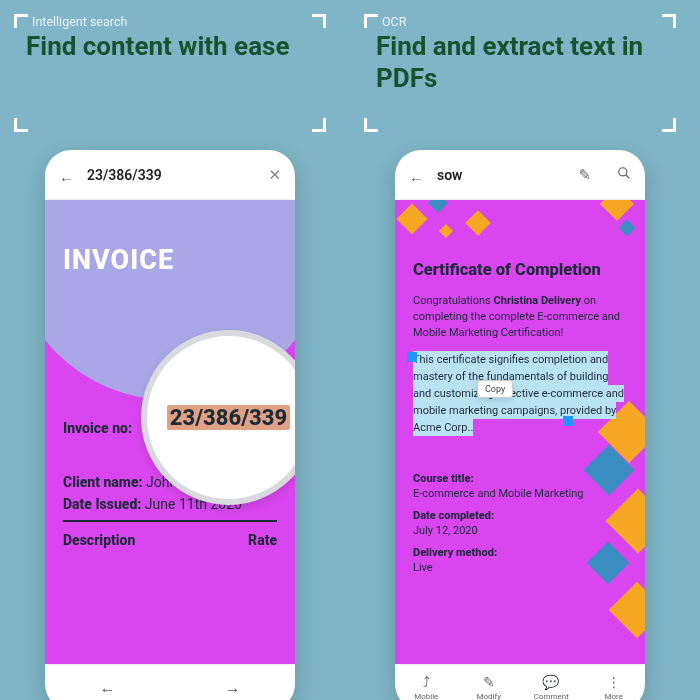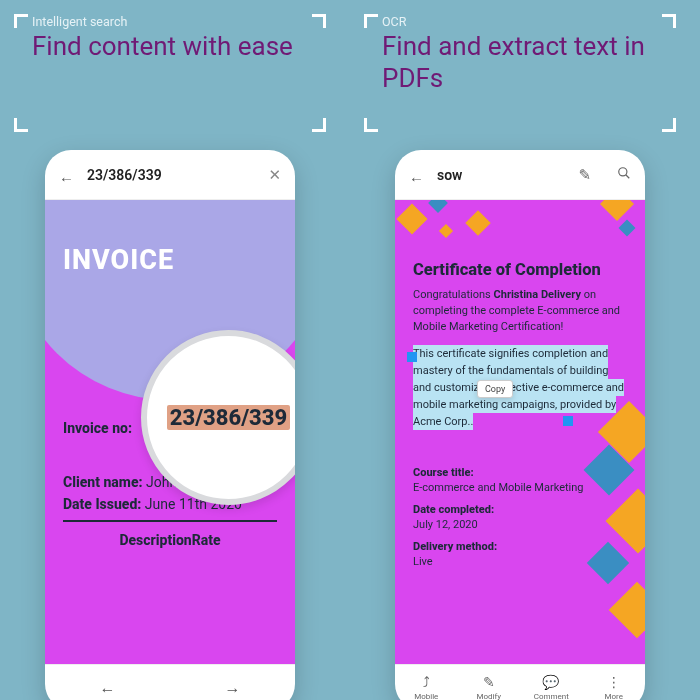--- a/index.html
+++ b/index.html
@@ -6,45 +6,45 @@
   body{background:#7fb5c6;width:700px;height:700px;overflow:hidden;position:relative}
   .panel{position:absolute;top:0;width:340px;height:552px;padding:14px 10px 0}
   .panel.left{left:0}
   .panel.right{left:350px}
   .corner{position:absolute;width:14px;height:14px;border:3px solid #fff;}
   .tl{top:14px;left:14px;border-right:0;border-bottom:0}
   .tr{top:14px;right:14px;border-left:0;border-bottom:0}
   .bl{top:118px;left:14px;border-right:0;border-top:0}
   .br{top:118px;right:14px;border-left:0;border-top:0}
   .eyebrow{color:#e6f2f6;font-size:12.5px;font-weight:400;margin:0 0 2px 22px}
-  .headline{color:#701a75;font-size:26px;font-weight:400;line-height:1.22;margin-left:22px;max-width:280px}
+  .headline{color:#14532d;font-size:26px;font-weight:700;line-height:1.22;margin-left:16px;max-width:280px}
   .phone{position:absolute;left:50%;transform:translateX(-50%);top:150px;width:250px;height:560px;background:#fff;border-radius:26px;box-shadow:0 8px 24px rgba(0,0,0,.18);overflow:hidden;display:flex;flex-direction:column}
   .phone-top{height:50px;display:flex;align-items:center;padding:0 14px;gap:14px;border-bottom:1px solid #eee}
   .phone-top .back{width:14px;height:14px;color:#555;font-size:15px}
   .phone-top .title{flex:1;font-size:14px;font-weight:600;color:#222}
   .phone-top .trail{color:#888;font-size:15px}
   .phone-top .icon{color:#666;font-size:15px;margin-left:12px}
   .phone-body{flex:1;position:relative;overflow:hidden;background:#d946ef}
   .phone-bottom{height:46px;display:flex;align-items:center;justify-content:space-around;border-top:1px solid #eee}
   .navarrow{font-size:16px;color:#555;width:50%;text-align:center}
   .action{display:flex;flex-direction:column;align-items:center;justify-content:center;width:25%;color:#666;font-size:8px}
   .action .glyph{font-size:14px;margin-bottom:2px}
   
   .purple-circle{position:absolute;top:-120px;left:50%;transform:translateX(-50%);width:320px;height:320px;border-radius:50%;background:#aaa7e7}
   .invoice-title{position:absolute;top:44px;left:18px;color:#fff;font-weight:800;font-size:27px;letter-spacing:1px}
   .inv-fields{position:absolute;top:220px;left:18px;right:18px}
   .inv-line{font-size:14px;color:#1d2a38;margin-bottom:6px}
   .inv-line b{font-weight:800}
-  .inv-table{position:absolute;top:320px;left:18px;right:18px;border-top:2px solid #1d2a38;padding-top:10px;display:flex;justify-content:center;font-weight:800;color:#1d2a38;font-size:14px}
+  .inv-table{position:absolute;top:320px;left:18px;right:18px;border-top:2px solid #1d2a38;padding-top:10px;display:flex;justify-content:space-between;font-weight:800;color:#1d2a38;font-size:14px}
   .magnifier{position:absolute;top:130px;left:96px;width:175px;height:175px;border-radius:50%;border:6px solid #d9dadd;background:#fff;display:flex;align-items:center;justify-content:center;box-shadow:0 4px 10px rgba(0,0,0,.12)}
   .mag-text{font-size:22px;font-weight:800;color:#1d2a38}
   .mag-hl{display:inline-block;background:#e0a185;padding:0 3px;border-radius:2px}
   .diamond{position:absolute;transform:rotate(45deg)}
   .cert{position:absolute;top:60px;left:18px;right:18px}
-  .cert h3{color:#1d2a38;font-size:16.5px;font-weight:800;margin-bottom:8px}
+  .cert h3{color:#1d2a38;font-size:16.5px;font-weight:800;margin-bottom:14px}
   .cert .p{color:#1d2a38;font-size:11px;line-height:1.45;margin-bottom:10px}
   .hl-block{background:#b9e3f3;color:#1d2a38;font-size:11px;line-height:1.55;padding:2px 0}
   .copy-pop{position:absolute;top:180px;left:82px;background:#fff;border:1px solid #ccc;border-radius:3px;padding:3px 7px;font-size:9px;color:#444;box-shadow:0 2px 6px rgba(0,0,0,.15)}
   .sel-handle{position:absolute;width:10px;height:10px;background:#2196f3}
   .field-block{margin-top:9px}
   .field-label{font-weight:800;font-size:11px;color:#1d2a38}
   .field-value{font-size:11px;color:#1d2a38;margin-top:2px}
 </style>
 </head>
 <body>

